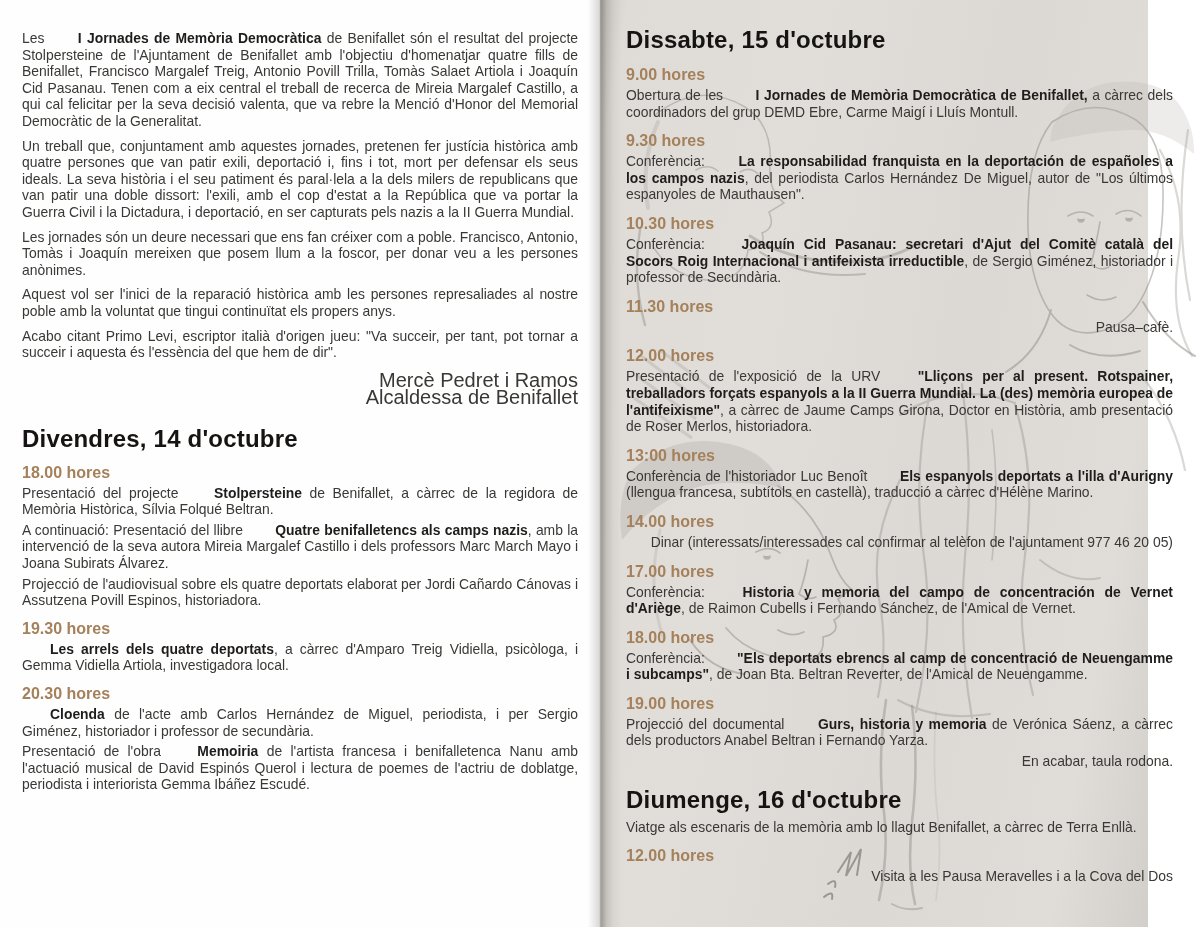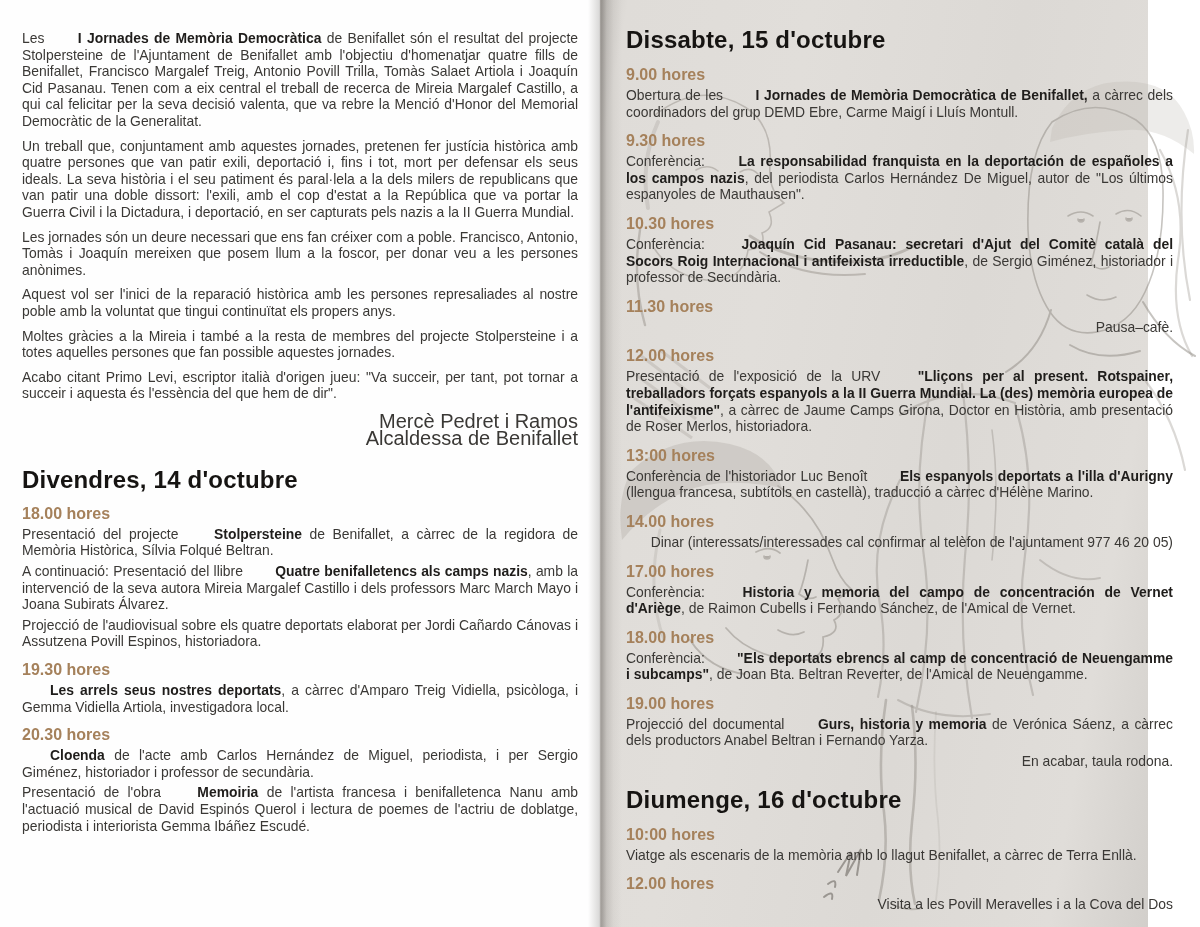--- a/index.html
+++ b/index.html
@@ -54,35 +54,34 @@
 <body>
 
 <div class="sheet">
 
   <section class="page page-left">
     <div class="intro">
         <p><span>Les </span><b>I Jornades de Memòria Democràtica</b><span> de Benifallet són el resultat del projecte Stolpersteine de l'Ajuntament de Benifallet amb l'objectiu d'homenatjar quatre fills de Benifallet, Francisco Margalef Treig, Antonio Povill Trilla, Tomàs Salaet Artiola i Joaquín Cid Pasanau. Tenen com a eix central el treball de recerca de Mireia Margalef Castillo, a qui cal felicitar per la seva decisió valenta, que va rebre la Menció d'Honor del Memorial Democràtic de la Generalitat.</span></p>
         <p><span>Un treball que, conjuntament amb aquestes jornades, pretenen fer justícia històrica amb quatre persones que van patir exili, deportació i, fins i tot, mort per defensar els seus ideals. La seva història i el seu patiment és paral·lela a la dels milers de republicans que van patir una doble dissort: l'exili, amb el cop d'estat a la República que va portar la Guerra Civil i la Dictadura, i deportació, en ser capturats pels nazis a la II Guerra Mundial.</span></p>
         <p><span>Les jornades són un deure necessari que ens fan créixer com a poble. Francisco, Antonio, Tomàs i Joaquín mereixen que posem llum a la foscor, per donar veu a les persones anònimes.</span></p>
         <p><span>Aquest vol ser l'inici de la reparació històrica amb les persones represaliades al nostre poble amb la voluntat que tingui continuïtat els propers anys.</span></p>
-        <p><span>Moltes gràcies a la Mireia i també a la resta de membres del projecte Stolpersteine i a totes aquelles persones que fan possible aquestes jornades.</span></p>
         <p><span>Acabo citant Primo Levi, escriptor italià d'origen jueu: "Va succeir, per tant, pot tornar a succeir i aquesta és l'essència del que hem de dir".</span></p>
       </div>
     <div class="sig">
       <div>Mercè Pedret i Ramos</div>
       <div>Alcaldessa de Benifallet</div>
     </div>
     <h2 class="day">Divendres, 14 d'octubre</h2>
     <div>
         <div class="time">18.00 hores</div>
         <p class="para"><span>Presentació del projecte </span><b>Stolpersteine</b><span> de Benifallet, a càrrec de la regidora de Memòria Històrica, Sílvia Folqué Beltran.</span></p>
         <p class="para"><span>A continuació: Presentació del llibre </span><b>Quatre benifalletencs als camps nazis</b><span>, amb la intervenció de la seva autora Mireia Margalef Castillo i dels professors Marc March Mayo i Joana Subirats Álvarez.</span></p>
         <p class="para"><span>Projecció de l'audiovisual sobre els quatre deportats elaborat per Jordi Cañardo Cánovas i Assutzena Povill Espinos, historiadora.</span></p>
         <div class="time">19.30 hores</div>
-        <p class="para"><b>Les arrels seus nostres deportats</b><span>, a càrrec d'Amparo Treig Vidiella, psicòloga, i Gemma Vidiella Artiola, investigadora local.</span></p>
+        <p class="para"><b>Les arrels dels quatre deportats</b><span>, a càrrec d'Amparo Treig Vidiella, psicòloga, i Gemma Vidiella Artiola, investigadora local.</span></p>
         <div class="time">20.30 hores</div>
         <p class="para"><b>Cloenda</b><span> de l'acte amb Carlos Hernández de Miguel, periodista, i per Sergio Giménez, historiador i professor de secundària.</span></p>
         <p class="para"><span>Presentació de l'obra </span><b>Memoiria</b><span> de l'artista francesa i benifalletenca Nanu amb l'actuació musical de David Espinós Querol i lectura de poemes de l'actriu de doblatge, periodista i interiorista Gemma Ibáñez Escudé.</span></p>
       </div>
   </section>
 
   <section class="page page-right">
     <svg class="sketch" width="600" height="927" viewBox="0 0 600 927" xmlns="http://www.w3.org/2000/svg">
 
       <g fill="none" stroke="#928c85" stroke-width="1.6" opacity="0.45" stroke-linecap="round">
@@ -170,22 +169,21 @@
           <div class="time">17.00 hores</div>
           <p class="para"><span>Conferència: </span><b>Historia y memoria del campo de concentración de Vernet d'Ariège</b><span>, de Raimon Cubells i Fernando Sánchez, de l'Amical de Vernet.</span></p>
           <div class="time">18.00 hores</div>
           <p class="para"><span>Conferència: </span><b>"Els deportats ebrencs al camp de concentració de Neuengamme i subcamps"</b><span>, de Joan Bta. Beltran Reverter, de l'Amical de Neuengamme.</span></p>
           <div class="time">19.00 hores</div>
           <p class="para"><span>Projecció del documental </span><b>Gurs, historia y memoria</b><span> de Verónica Sáenz, a càrrec dels productors Anabel Beltran i Fernando Yarza.</span></p>
           <p class="para no-just"><span>En acabar, taula rodona.</span></p>
         </div>
       <h2 class="day second">Diumenge, 16 d'octubre</h2>
       <div>
-          <div class="time">10:00 hores</div>
           <p class="para"><span>Viatge als escenaris de la memòria amb lo llagut Benifallet, a càrrec de Terra Enllà.</span></p>
           <div class="time">12.00 hores</div>
-          <p class="para no-just"><span>Visita a les Povill Meravelles i a la Cova del Dos</span></p>
+          <p class="para no-just"><span>Visita a les Pausa Meravelles i a la Cova del Dos</span></p>
         </div>
     </div>
   </section>
 
   <div class="fold"></div>
 </div>
 
 </body></html>

